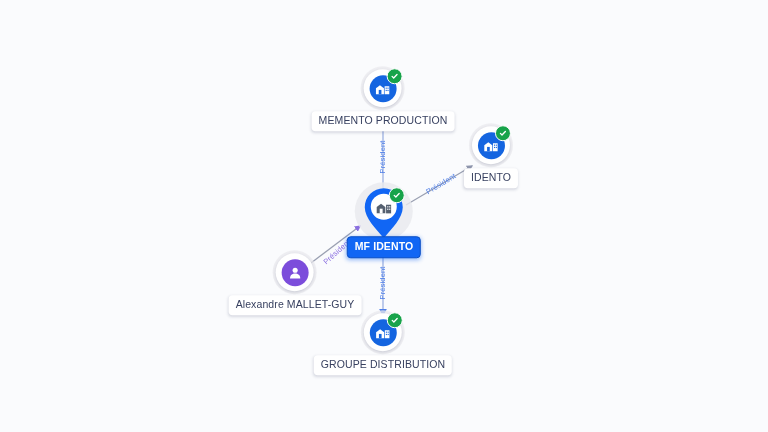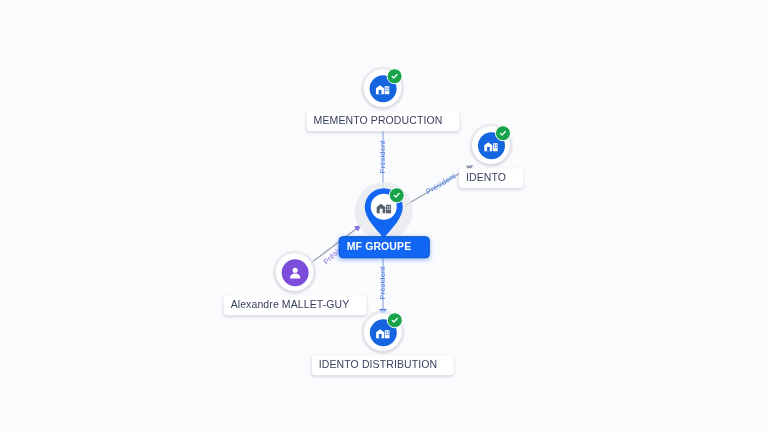--- a/index.html
+++ b/index.html
@@ -88,21 +88,21 @@
     justify-content: center;
   }
   
   .node-label {
     margin-top: 4px;
     background: #ffffff;
     color: #384160;
     font-size: 10.5px;
     letter-spacing: .1px;
     line-height: 1;
-    padding: 4px 17px 5px 7px;
+    padding: 4px 7px 5px 7px;
     border-radius: 4px;
     white-space: nowrap;
     box-shadow: 0 1px 3px rgba(30,40,80,.16);
   }
   .node-label.selected {
     background: #1166f4;
     color: #ffffff;
     border: 1px solid #0b4fc4;
     font-weight: bold;
     box-shadow: 0 1px 4px rgba(17,102,244,.45);
@@ -259,21 +259,21 @@
           <rect x="19.3" y="14.4" width="1.6" height="1.8" fill="#ffffff"></rect>
         </g>
       </svg>
       <div class="pin-inner-check">
         <svg width="8" height="8" viewBox="0 0 12 12">
           <path d="M2.2 6.2 L4.6 8.6 L9.6 3.4" stroke="#ffffff" stroke-width="2" fill="none" stroke-linecap="round" stroke-linejoin="round"></path>
         </svg>
       </div>
     </div>
     <div class="pin-label-wrap">
-      <div class="node-label selected">MF GROUPE</div>
+      <div class="node-label selected">MF IDENTO</div>
     </div>
   </div>
 
   <div class="node" style="left:288px;top:284px;margin-left:7px;">
     <div class="node-halo" style="width:44px;height:44px;top:-3px;"></div>
     <div class="icon-wrap sz-company">
       <div class="person-disc">
         <svg width="15" height="15" viewBox="0 0 24 24">
           <circle cx="12" cy="8" r="4.1" fill="#ffffff"></circle>
           <path d="M3.8 21 C3.8 15.8 7.5 13.3 12 13.3 C16.5 13.3 20.2 15.8 20.2 21 Z" fill="#ffffff"></path>
@@ -296,16 +296,16 @@
           <rect x="16.6" y="14.4" width="1.6" height="1.8" fill="#1565e0"></rect>
           <rect x="19.3" y="14.4" width="1.6" height="1.8" fill="#1565e0"></rect>
         </svg>
       </div>
       <div class="check-badge">
         <svg width="8" height="8" viewBox="0 0 12 12">
           <path d="M2.2 6.2 L4.6 8.6 L9.6 3.4" stroke="#ffffff" stroke-width="2" fill="none" stroke-linecap="round" stroke-linejoin="round"></path>
         </svg>
       </div>
     </div>
-    <div class="node-label">IDENTO DISTRIBUTION</div>
+    <div class="node-label">GROUPE DISTRIBUTION</div>
   </div>
 
 </div>
 
 </body></html>

